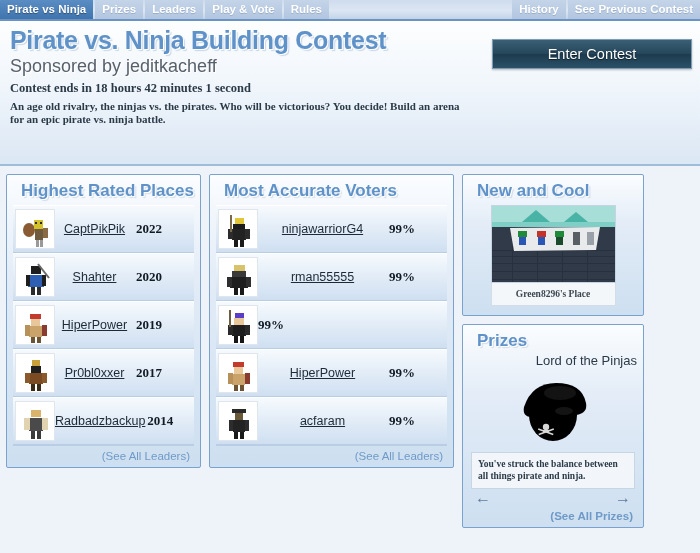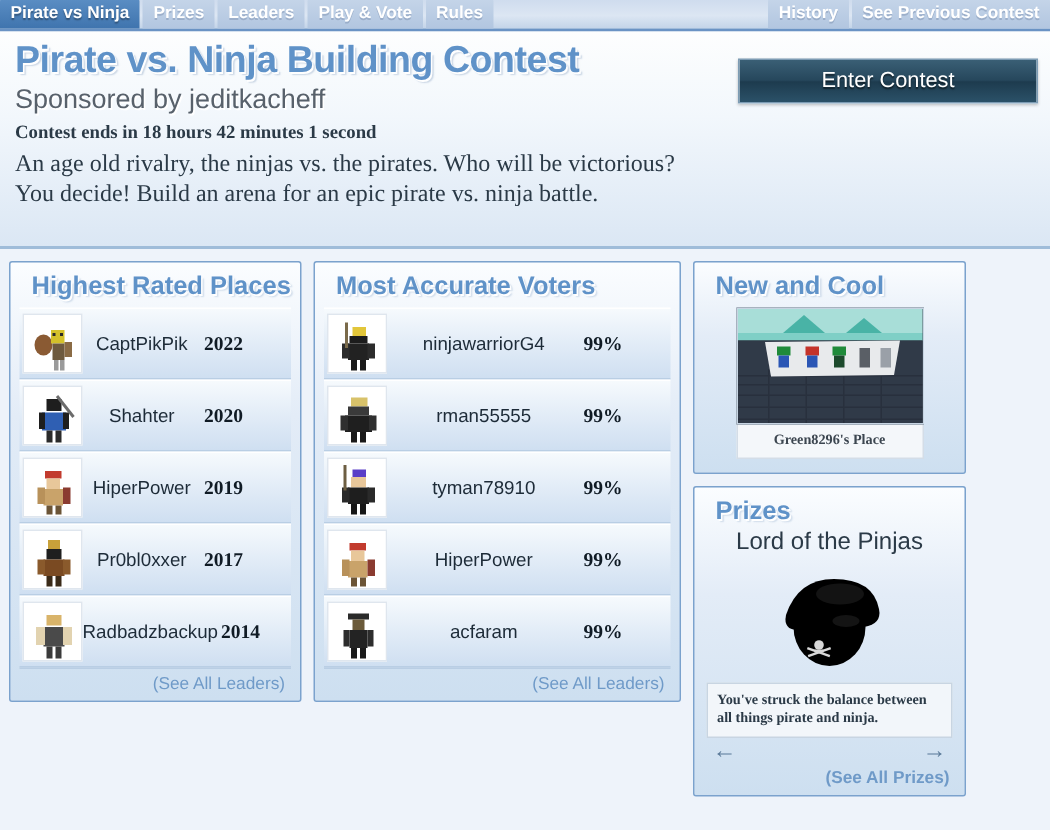--- a/index.html
+++ b/index.html
@@ -70,26 +70,26 @@
     text-shadow: 1px 1px 0 #ffffff;
   }
   .banner-timer {
     font-size: 12.5px;
     font-weight: bold;
     color: #2b3a47;
     margin-top: 4px;
     font-family: "Liberation Serif", serif;
   }
   .banner-desc {
-    font-size: 16px;
+    font-size: 11px;
     color: #2b3a47;
     margin-top: 4px;
     max-width: 462px;
     line-height: 1.25;
-    font-weight: normal;
+    font-weight: bold;
     font-family: "Liberation Serif", serif;
   }
   .enter-btn {
     position: absolute;
     top: 18px;
     right: 8px;
     width: 200px;
     height: 30px;
     background: linear-gradient(to bottom, #3a5f75 0%, #26475c 48%, #1d3b4e 52%, #2b5168 100%);
     border: 1px solid #7d9cb4;
@@ -149,20 +149,21 @@
     position: relative;
     overflow: hidden;
   }
   .avatar svg { display: block; }
   .lb-name {
     flex: 1 1 auto;
     text-align: center;
     font-size: 12.5px;
     color: #1d2b38;
     padding-right: 2px;
+    text-decoration: underline;
   }
   .lb-score {
     width: 58px;
     text-align: left;
     font-size: 13px;
     font-weight: bold;
     color: #101b25;
     font-family: "Liberation Serif", serif;
   }
   .see-all {
@@ -198,22 +199,22 @@
     font-size: 9.5px;
     font-weight: bold;
     color: #3c4650;
     text-align: center;
     padding: 6px 2px;
     font-family: "Liberation Serif", serif;
   }
 
   
   .prize-name {
-    text-align: center;
-    font-size: 16px;
+    text-align: right;
+    font-size: 13px;
     color: #2b3a47;
     margin: -2px 0 2px 0;
   }
   .prize-img {
     height: 78px;
     display: flex;
     align-items: center;
     justify-content: center;
     margin: 2px 0 4px 0;
   }
@@ -401,21 +402,20 @@
             <rect x="16" y="7" width="9" height="5" fill="#5a3ec8"></rect>
             <rect x="15" y="12" width="10" height="7" fill="#e8c79a"></rect>
             <rect x="13" y="19" width="14" height="11" fill="#1e1e1e"></rect>
             <rect x="9" y="19" width="5" height="10" fill="#2a2a2a"></rect>
             <rect x="26" y="19" width="5" height="10" fill="#2a2a2a"></rect>
             <line x1="11" y1="4" x2="11" y2="21" stroke="#6d5e42" stroke-width="2"></line>
             <rect x="15" y="30" width="4" height="7" fill="#161616"></rect>
             <rect x="21" y="30" width="4" height="7" fill="#161616"></rect>
           </svg>
         </div>
-        <div class="lb-name">tyman78910</div>
         <div class="lb-score">99%</div>
       </div>
 
       <div class="lb-row">
         <div class="avatar">
           <svg width="40" height="40" viewBox="0 0 40 40">
             <rect width="40" height="40" fill="#fff"></rect>
             <rect x="14" y="8" width="11" height="5" fill="#c23b2e"></rect>
             <rect x="15" y="13" width="9" height="7" fill="#e8c79a"></rect>
             <rect x="13" y="20" width="13" height="11" fill="#c9a36a"></rect>

